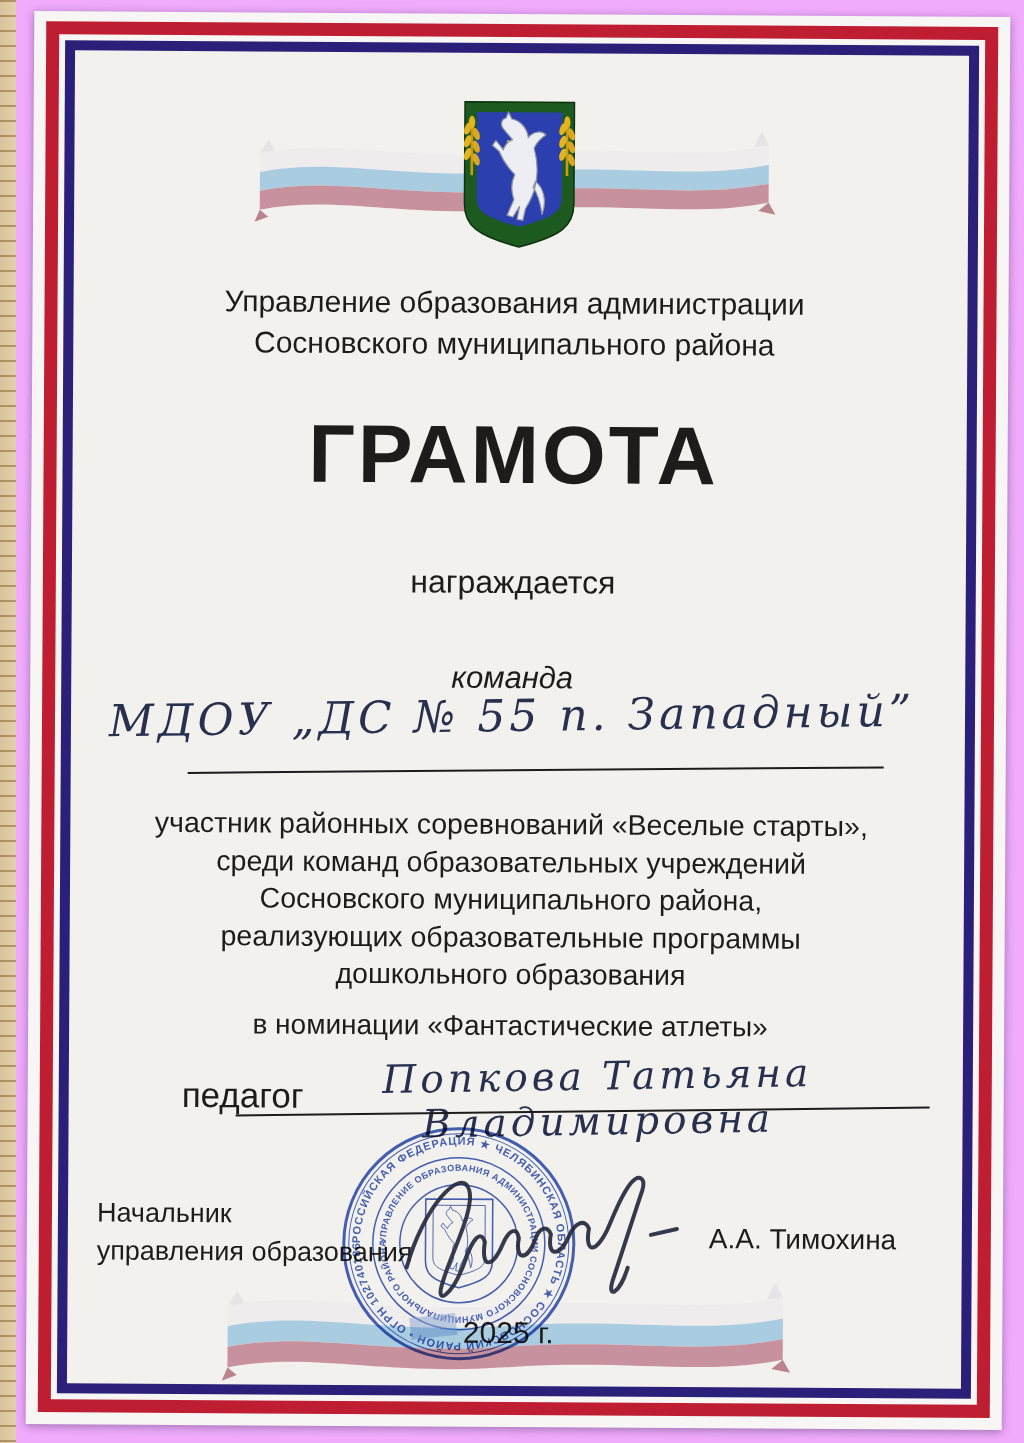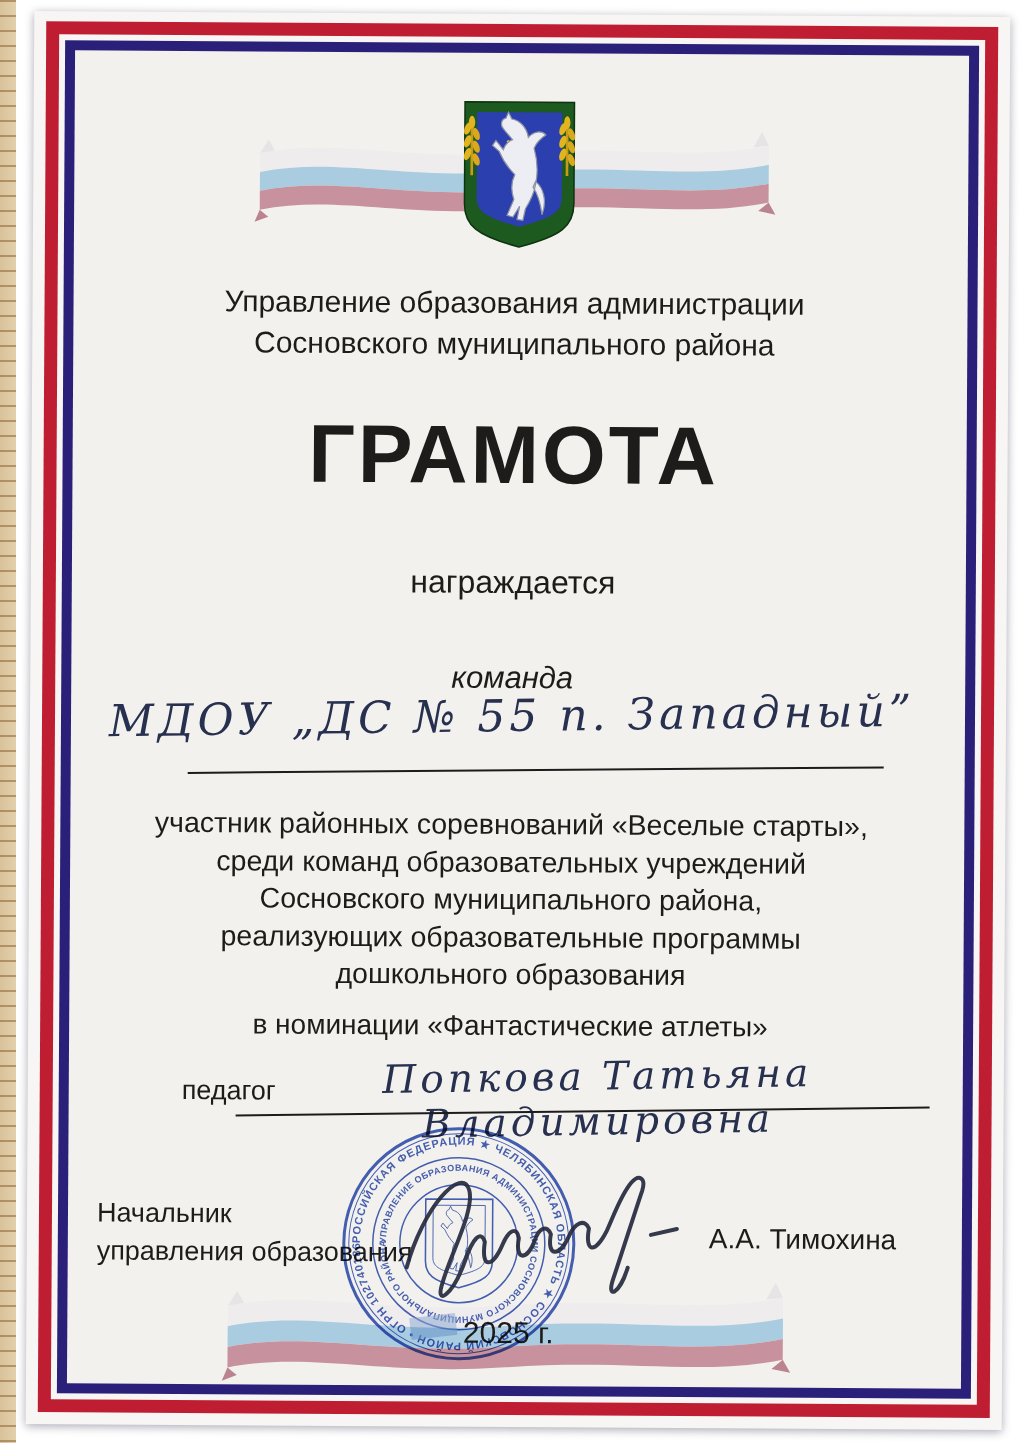--- a/index.html
+++ b/index.html
@@ -1,19 +1,19 @@
 <!DOCTYPE html>
 <html><head>
 <meta charset="utf-8">
 <style>
   html,body{margin:0;padding:0;}
   body{background:#8a8a8a;}
   .photo{
     position:relative;width:1024px;height:1443px;overflow:hidden;
-    background:#ffffff;
+    background:#f0abfc;
     font-family:"Liberation Sans", sans-serif;
   }
   .wood{
     position:absolute;left:0;top:0;bottom:0;width:16px;
     background:
       repeating-linear-gradient(to bottom, rgba(140,100,50,.55) 0 2px, rgba(0,0,0,0) 2px 15px),
       linear-gradient(to right,#d8c29b,#e3d0ac);
   }
   .sheet{position:absolute;inset:0;transform:rotate(.35deg);transform-origin:50% 50%;}
   .layer{position:absolute;}
@@ -24,21 +24,21 @@
   .layer-paper {inset:53px 59px 57px 71px;background:#f3f1ed;}
 
   .printed{position:absolute;color:#1d1c1a;}
   .center{left:0;right:0;text-align:center;}
   .hdr{top:282px;font-size:30px;line-height:41px;}
   .ttl{top:408px;font-size:82px;font-weight:bold;letter-spacing:3px;}
   .awd{top:564px;font-size:32px;}
   .tlabel{top:660px;font-size:31px;font-style:italic;}
   .desc{top:806px;font-size:28.5px;line-height:37.5px;}
   .nomin{top:1010px;font-size:28px;}
-  .plabel{left:184px;top:1077px;font-size:27px;}
+  .plabel{left:184px;top:1077px;font-size:35px;}
   .sig-title{left:100px;top:1196px;font-size:27px;line-height:38px;}
   .sig-name{left:712px;top:1222px;font-size:28px;}
   .year{top:1316px;font-size:30px;}
 
   .hand{
     position:absolute;color:#27304f;
     font-family:"DejaVu Serif", serif;font-style:italic;
   }
   .team-name{top:690px;left:0;right:0;text-align:center;font-size:44px;letter-spacing:4px;transform:rotate(-1.1deg);}
   .teacher-name{top:1053px;left:250px;width:700px;text-align:center;font-size:39px;letter-spacing:4px;transform:rotate(-1.3deg);}

